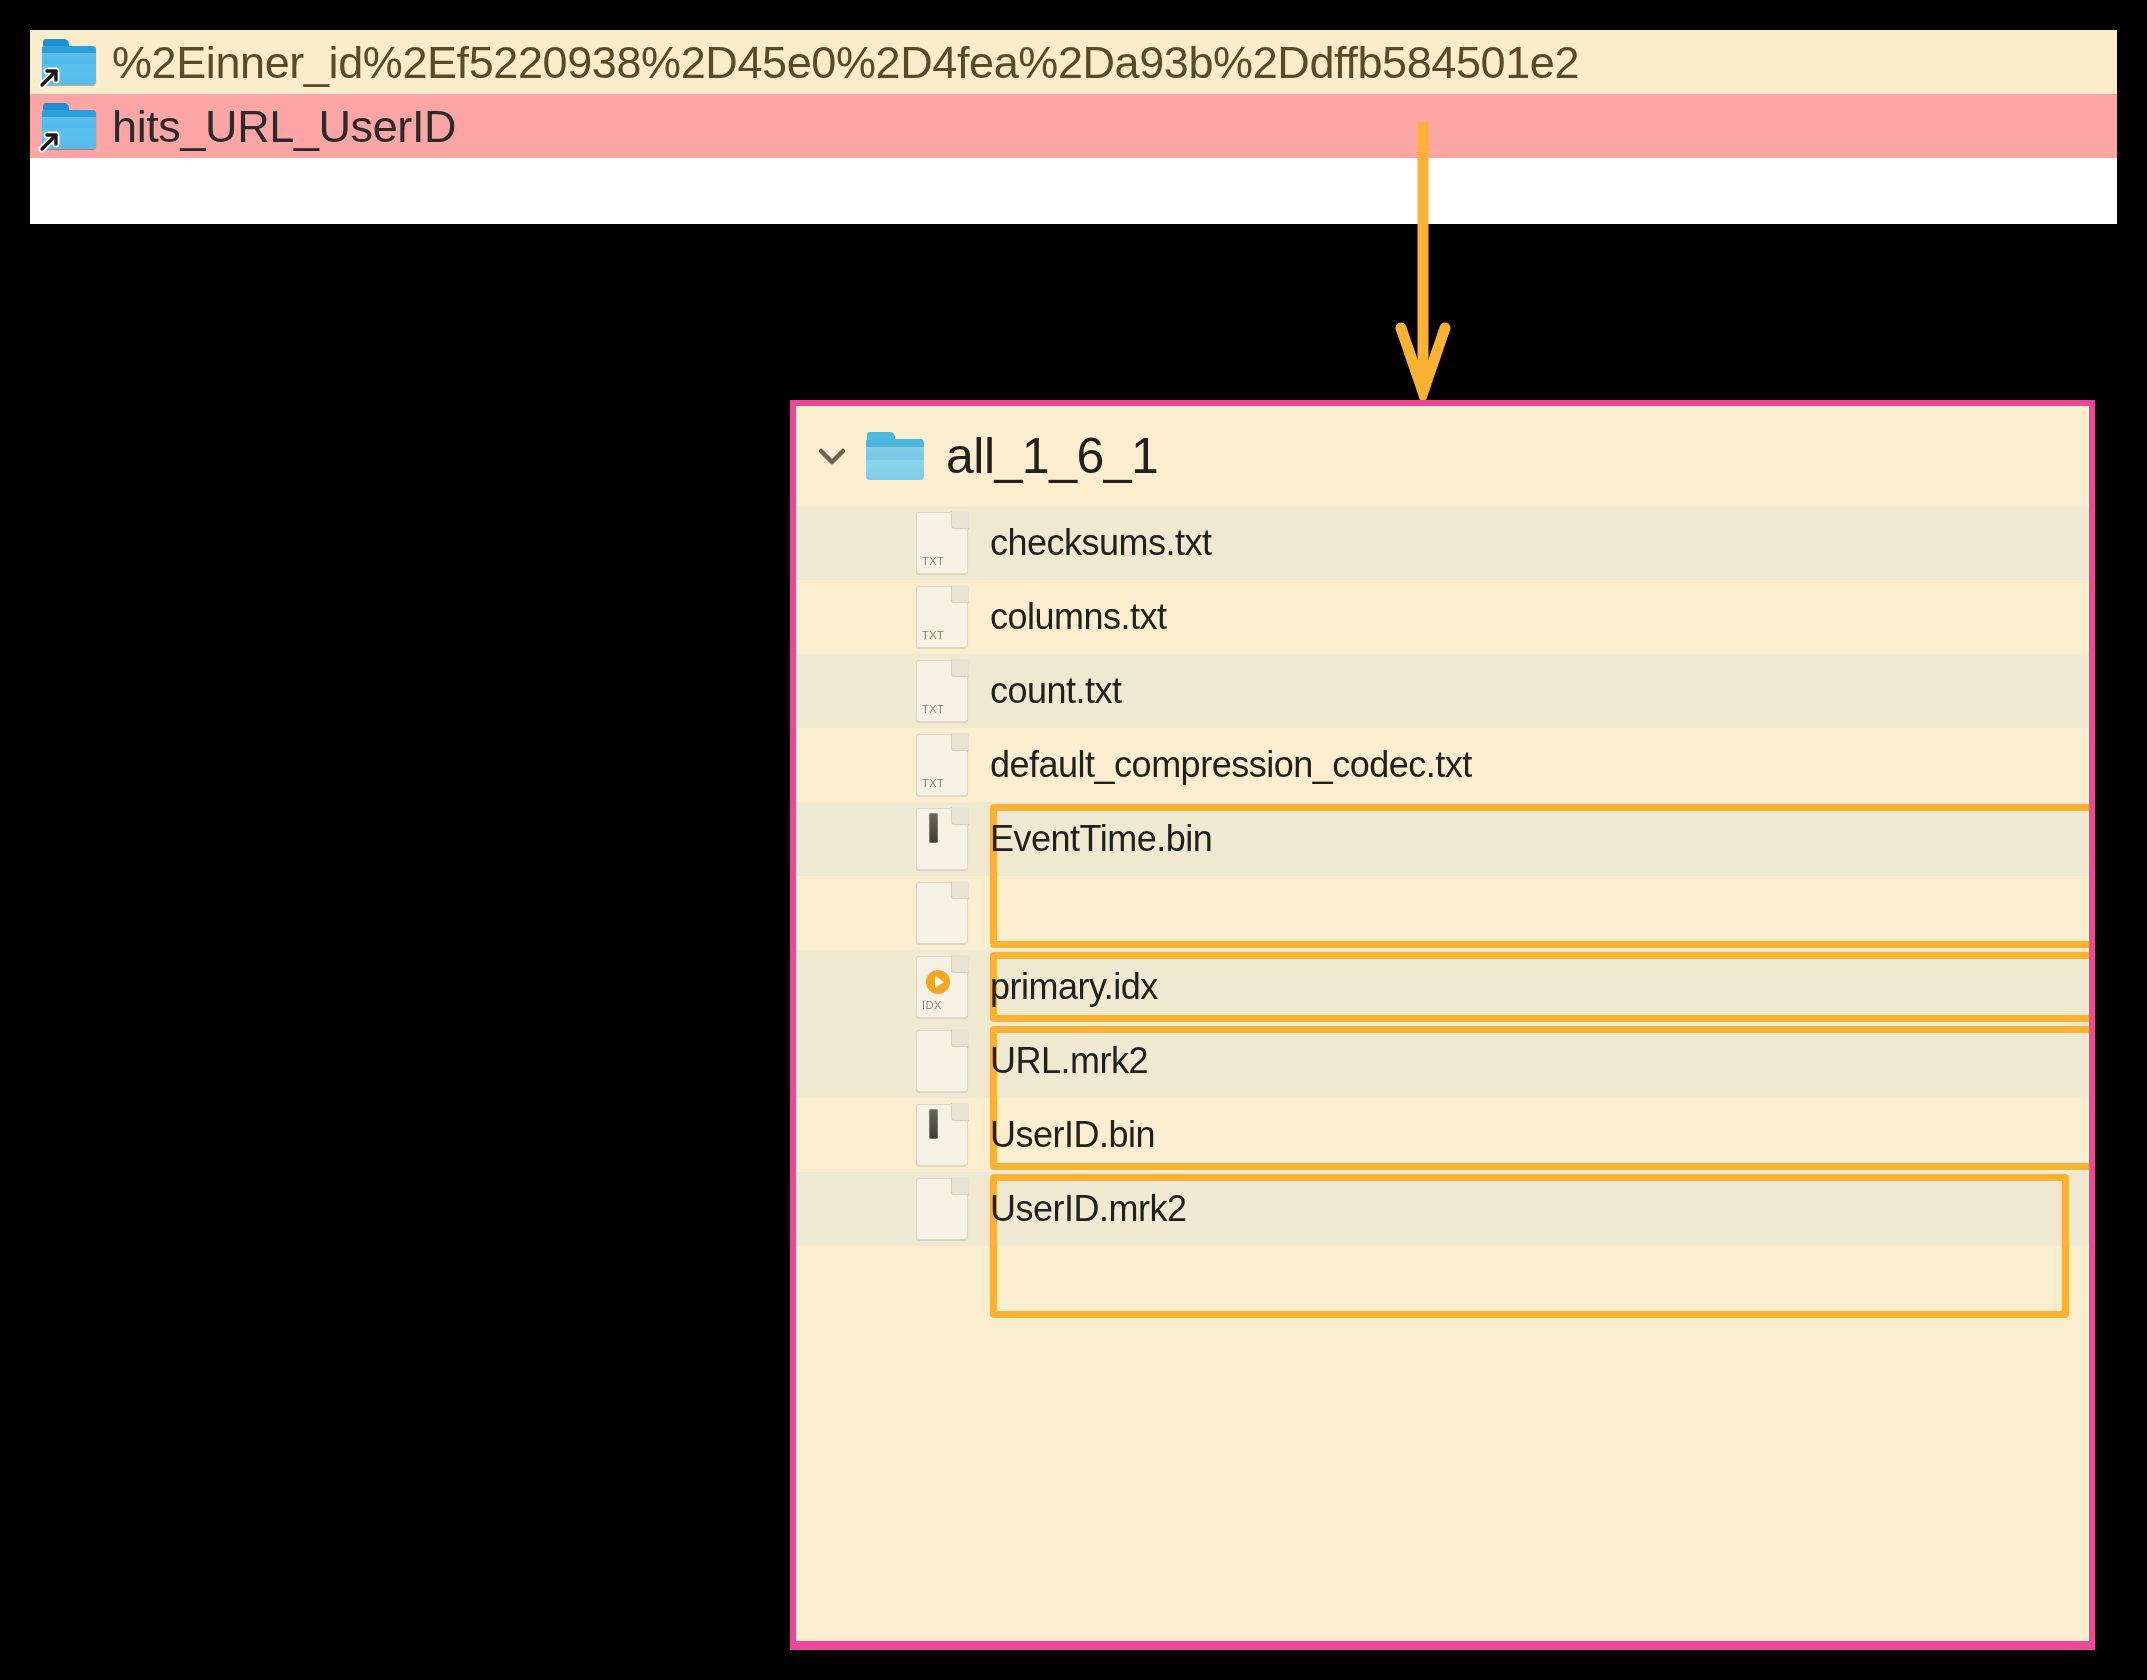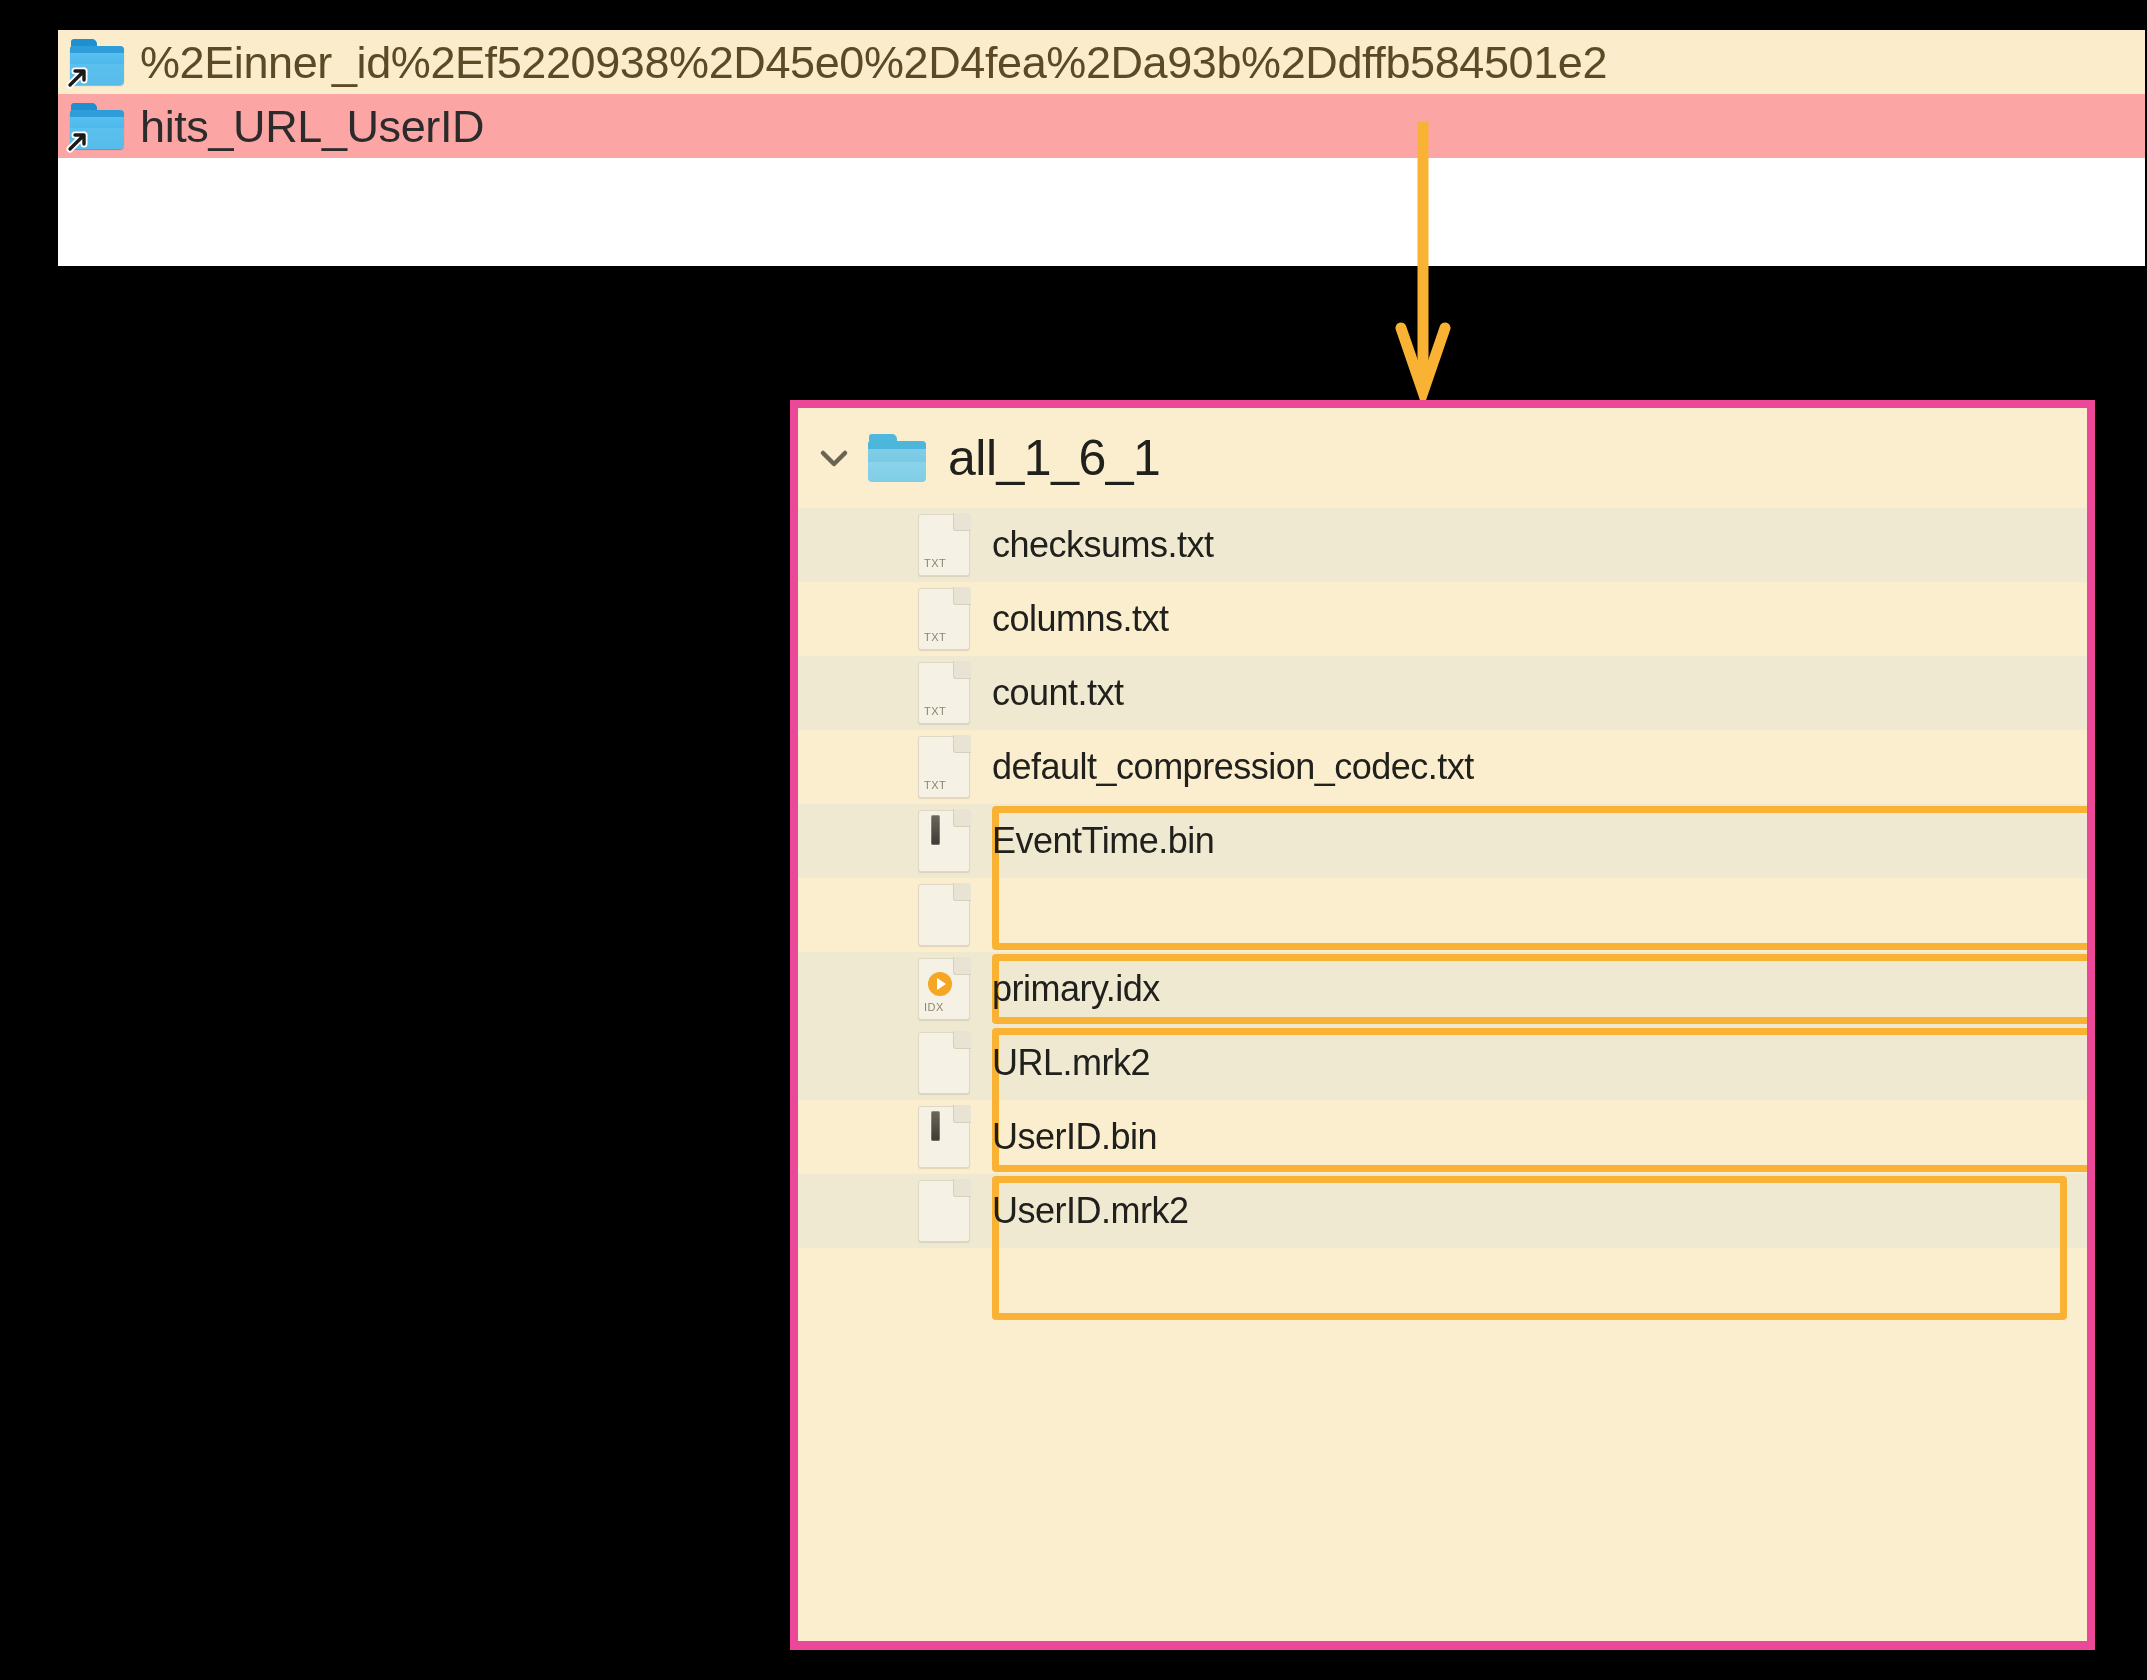--- a/index.html
+++ b/index.html
@@ -14,24 +14,23 @@
     overflow: hidden;
     font-family: "Liberation Sans", sans-serif;
   }
 
   
   #top-panel {
     position: absolute;
     left: 30px;
     top: 30px;
     width: 2087px;
-    height: 236px;
+    height: 194px;
     background: #ffffff;
     overflow: hidden;
-    margin-left: 28px;
   }
   .top-row {
     display: flex;
     align-items: center;
     height: 64px;
     padding-left: 12px;
     box-sizing: border-box;
   }
   .top-row.sel {
     background: #fbeccc;
@@ -97,21 +96,21 @@
   }
 
   
   #main-panel {
     position: absolute;
     left: 790px;
     top: 400px;
     width: 1305px;
     height: 1250px;
     background: #fbeecf;
-    border: 8px solid #ec4899;
+    border: 6px solid #ec4899;
     border-bottom-width: 9px;
     box-sizing: border-box;
     overflow: hidden;
   }
   #file-list {
     position: relative;
   }
   .frow {
     display: flex;
     align-items: center;

